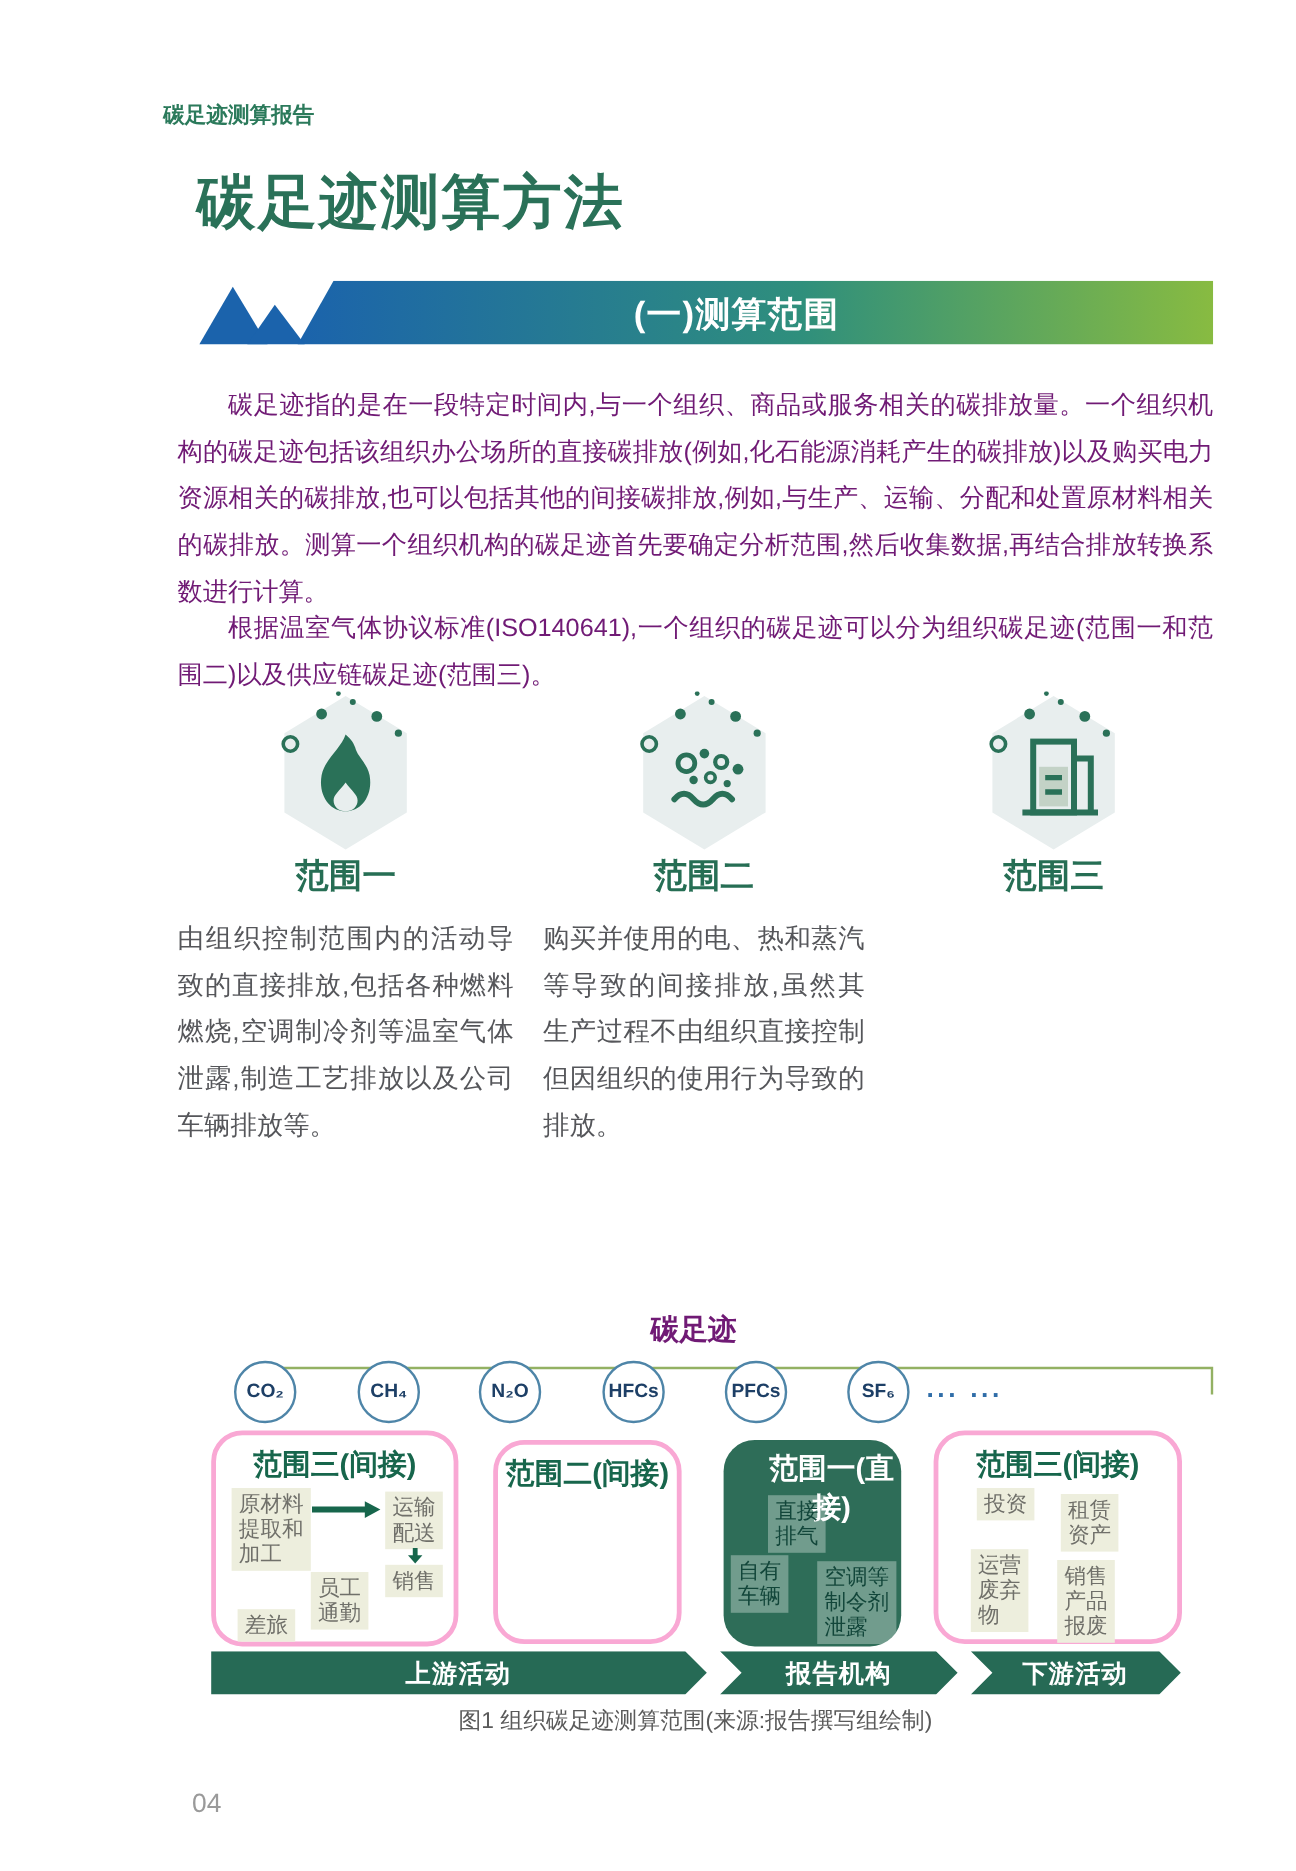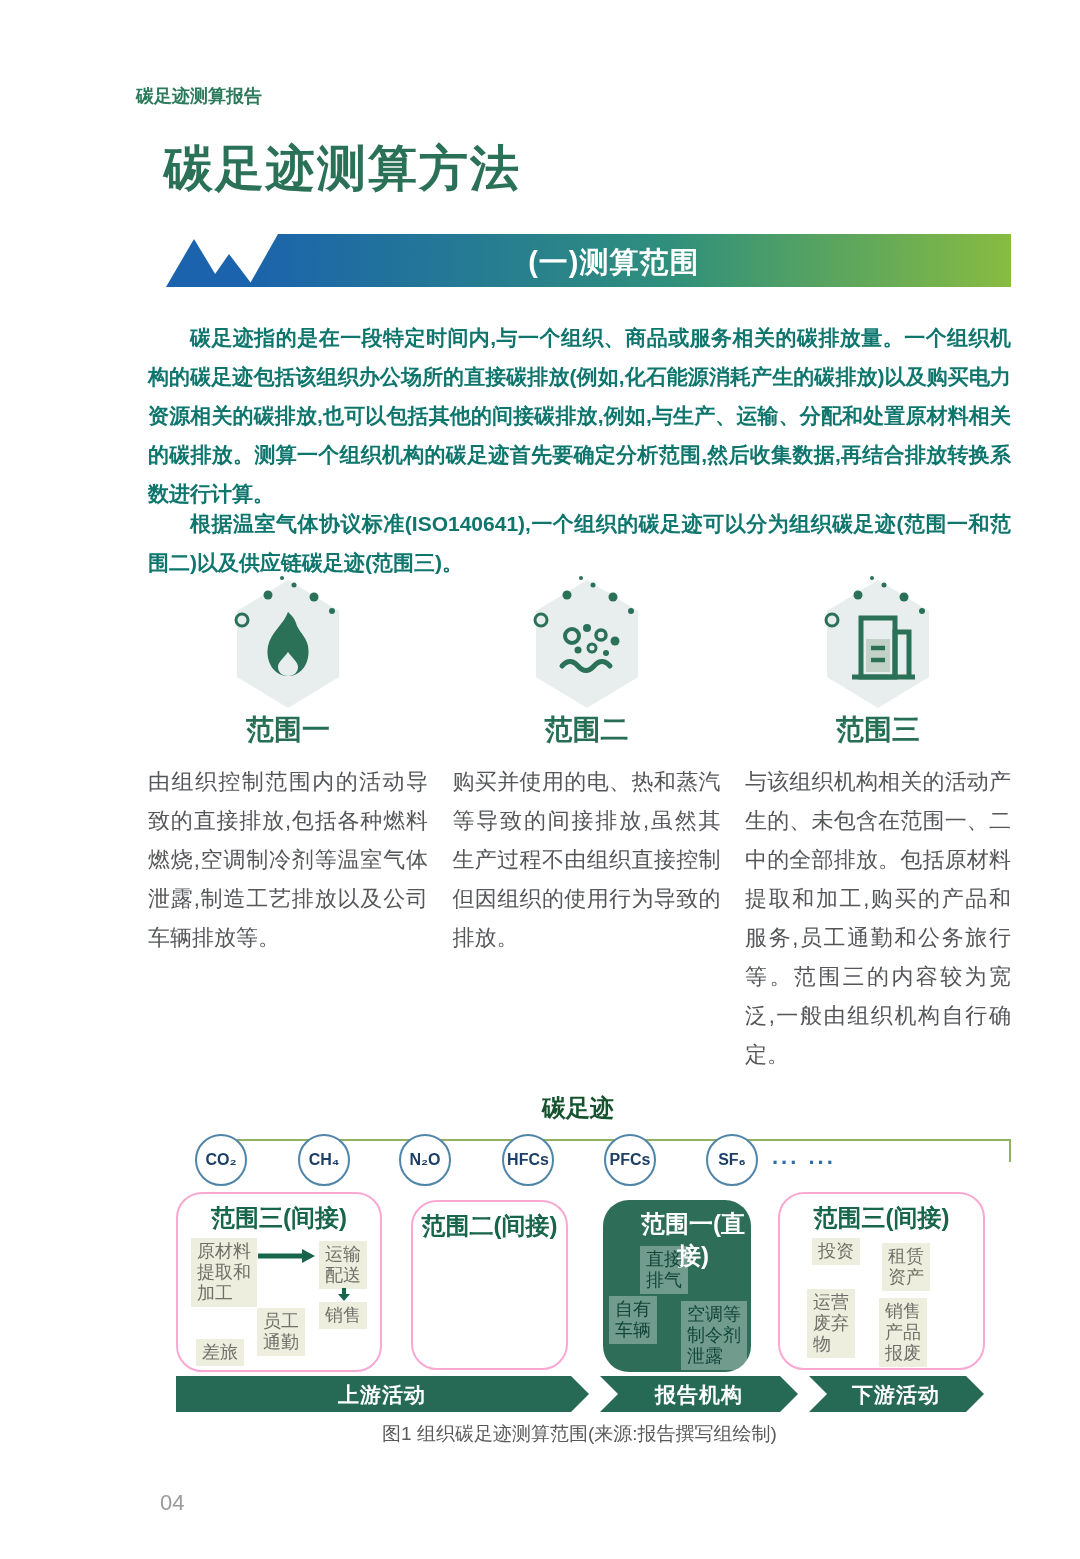--- a/index.html
+++ b/index.html
@@ -5,37 +5,37 @@
   html,body{margin:0;padding:0;background:#ffffff;}
   .page{
     position:relative;width:984px;height:1559px;margin:0 auto;background:#ffffff;
     font-family:"Liberation Sans","DejaVu Sans",sans-serif;overflow:hidden;
   }
   .doc-header{position:absolute;left:88px;top:84px;font-size:18px;font-weight:bold;color:#2b7a5b;}
   .page-title{position:absolute;left:116px;top:136px;font-size:49px;font-weight:bold;color:#2a7158;letter-spacing:2px;}
   .banner{position:absolute;left:118px;top:234px;width:845px;height:53px;}
   .banner svg{position:absolute;left:0;top:0;}
   .banner-label{position:absolute;left:53%;top:9px;transform:translateX(-50%);color:#ffffff;font-size:29px;font-weight:bold;letter-spacing:1px;}
-  .para{position:absolute;left:100px;width:863px;font-size:21px;line-height:39px;color:#0f766e;text-align:justify;text-indent:2em;font-weight:bold;}
+  .para{position:absolute;left:100px;width:863px;font-size:21px;line-height:39px;color:#701a75;text-align:justify;text-indent:2em;}
   .p1{top:297px;}
   .p2{top:476px;margin-top:28px;}
   .p3{top:1023px;}
   .scopes{position:absolute;left:100px;top:576px;width:863px;display:flex;justify-content:space-between;}
   .scope-col{display:flex;flex-direction:column;}
   .col1{width:280px;}.col2{width:268px;}.col3{width:266px;}
   .scope-icon{display:block;margin:0 auto;}
   .scope-title{text-align:center;font-size:28px;font-weight:bold;color:#266e54;margin-top:0px;}
   .scope-text{margin-top:13px;font-size:22px;line-height:39px;color:#55565a;text-align:justify;}
-  .fig-title{position:absolute;left:430px;top:1092px;width:200px;text-align:center;font-size:24px;font-weight:bold;color:#14532d;}
+  .fig-title{position:absolute;left:430px;top:1092px;width:200px;text-align:center;font-size:24px;font-weight:bold;color:#701a75;}
   .fig-bracket{position:absolute;left:166px;top:1126px;}
   .gas{position:absolute;top:1134px;width:52px;height:52px;border:2px solid #4e85a8;border-radius:50%;
        display:flex;align-items:center;justify-content:center;background:#ffffff;
        font-weight:bold;font-size:16px;color:#1d3f66;box-sizing:border-box;}
   .gas-ellipsis{position:absolute;left:724px;top:1144px;font-size:22px;font-weight:bold;color:#2f6da8;letter-spacing:3px;}
-  .fig-box{position:absolute;background:#ffffff;border:2px solid #f9a8d4;border-radius:26px;box-sizing:border-box;}
+  .fig-box{position:absolute;background:#ffffff;border:4px solid #f9a8d4;border-radius:26px;box-sizing:border-box;}
   .fig-box-title{text-align:center;margin-top:8px;font-size:24px;font-weight:bold;color:#17664c;}
   .fig-box.filled{background:#2e6d58;border:none;}
   .fig-box.filled .fig-box-title{color:#ffffff;}
   .tag{position:absolute;background:#edeedd;color:#70706a;font-size:18px;line-height:21px;padding:3px 6px;white-space:pre-line;}
   .tag-dark{background:rgba(255,255,255,0.32);color:#d9ece2;color:#12463a;}
   .mini-arrow{position:absolute;}
   .flow-svg{position:absolute;left:120px;top:1376px;}
   .flow-label{position:absolute;top:1381px;transform:translateX(-50%);color:#ffffff;font-weight:bold;font-size:21px;letter-spacing:1px;}
   .fig-caption{position:absolute;left:100px;top:1421px;width:863px;text-align:center;font-size:19px;color:#5a5a5a;}
   .page-number{position:absolute;left:112px;top:1490px;font-size:22px;color:#9a9a9a;}
@@ -117,21 +117,20 @@
         <circle cx="87" cy="21" r="4.5" fill="#2a7158"></circle>
         <circle cx="105" cy="35" r="3" fill="#2a7158"></circle>
         <circle cx="55" cy="2" r="2" fill="#2a7158"></circle>
         <rect x="49" y="63" width="24" height="33" fill="#c3d2c6"></rect>
         <rect x="44" y="42" width="34" height="59" fill="none" stroke="#2a7158" stroke-width="5"></rect>
         <path d="M78,101 V56 h14 V101" fill="none" stroke="#2a7158" stroke-width="5"></path>
         <path d="M54,72 H68 M54,84 H68" stroke="#2a7158" stroke-width="4.5"></path>
         <path d="M35,101 H98" stroke="#2a7158" stroke-width="5"></path>
       </svg>
       <div class="scope-title">范围三</div>
-      <div class="scope-text">与该组织机构相关的活动产生的、未包含在范围一、二中的全部排放。包括原材料提取和加工,购买的产品和服务,员工通勤和公务旅行等。范围三的内容较为宽泛,一般由组织机构自行确定。</div>
     </div>
 
   </div>
 
 
   <div class="fig-title">碳足迹</div>
 
   <svg class="fig-bracket" width="800" height="40" viewBox="0 0 800 40">
     <path d="M4,26 L4,14 L796,14 L796,36" fill="none" stroke="#93b163" stroke-width="2"></path>
   </svg>

